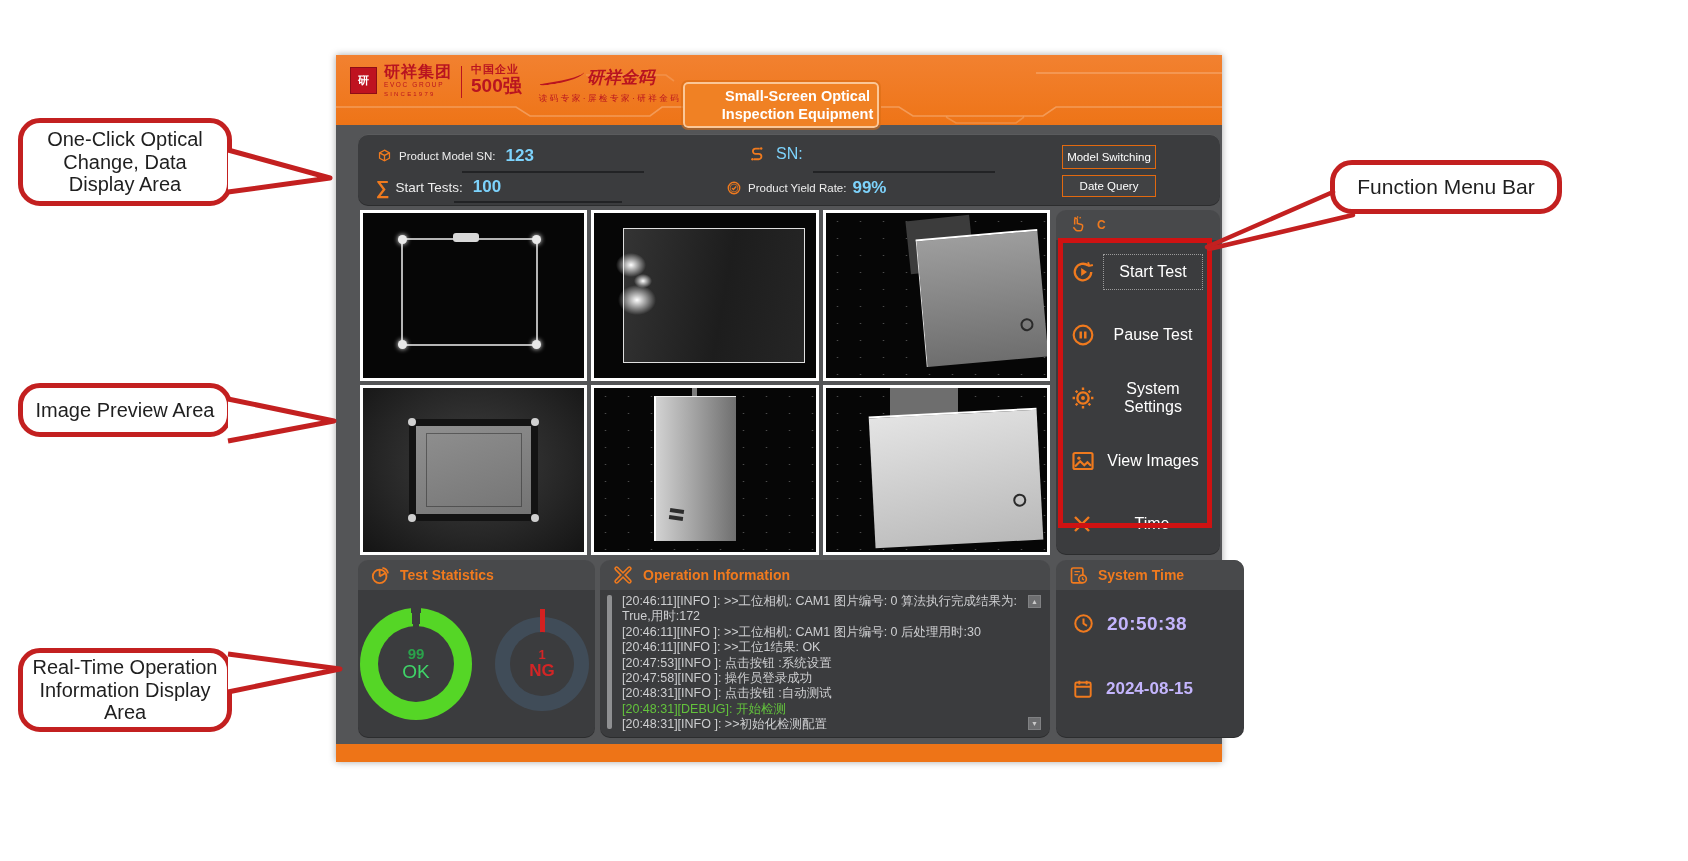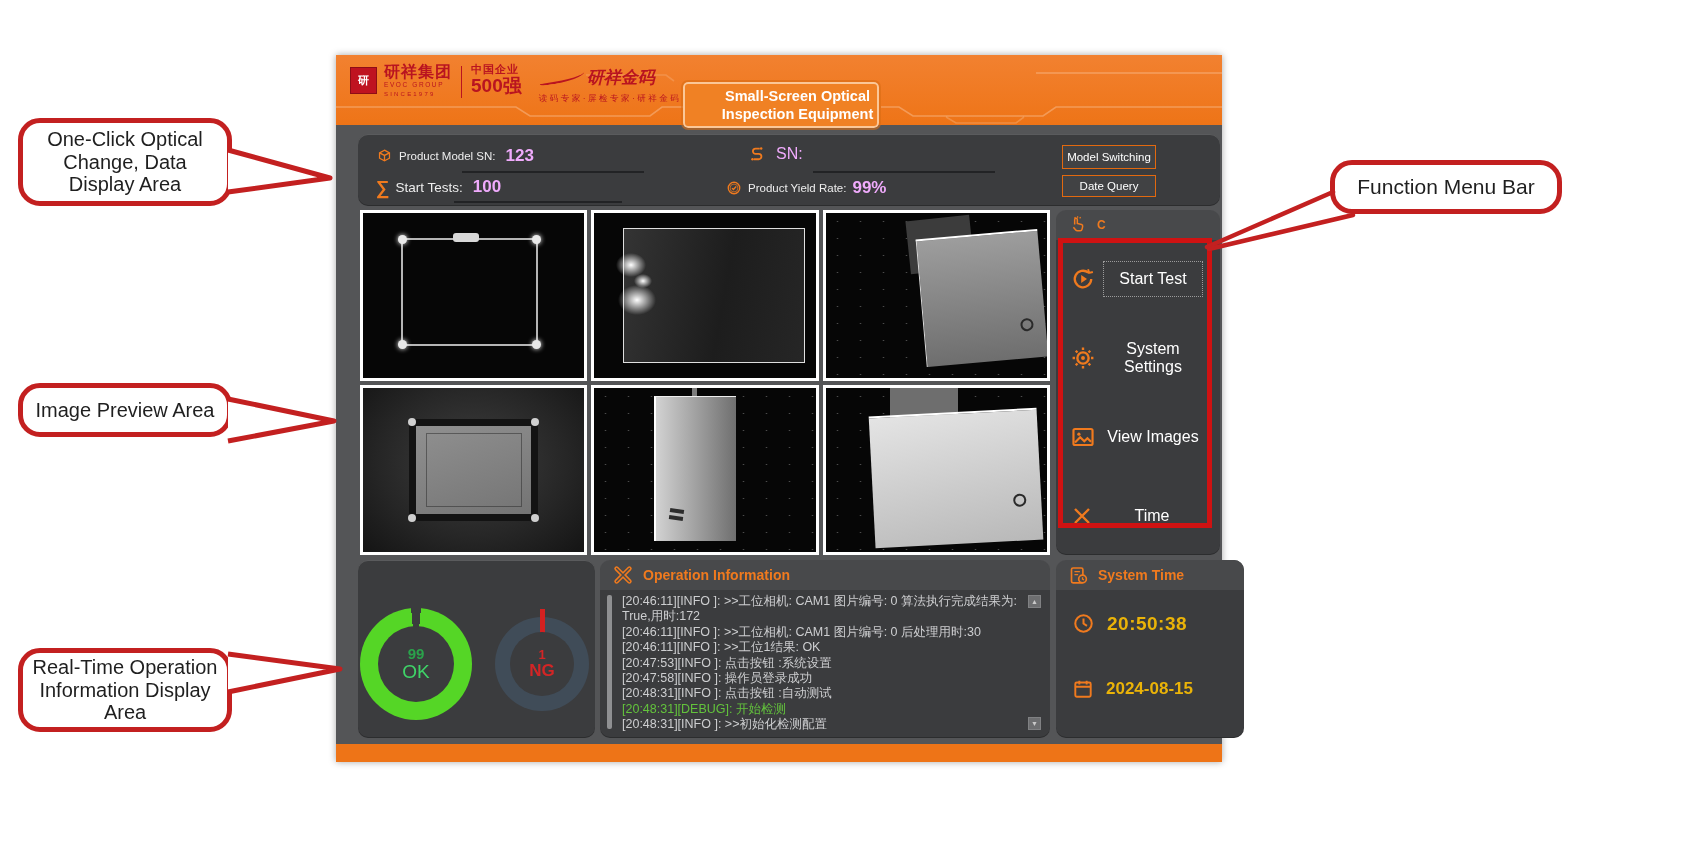--- a/index.html
+++ b/index.html
@@ -33,21 +33,21 @@
   
   .panel { position:absolute; background:#3b3c3e; border-radius:10px; box-shadow:inset 0 1px 0 rgba(255,255,255,.16), inset 0 -1px 0 rgba(0,0,0,.25); }
   .panel-header { height:30px; background:#48494b; border-radius:10px 10px 0 0; display:flex; align-items:center; gap:9px; padding:0 12px; color:#f07a1e; font-weight:bold; font-size:14px; }
   .icon { display:inline-flex; align-items:center; justify-content:center; flex:none; }
 
   
   .data-panel { left:22px; top:79px; width:862px; height:72px; }
   .dfield { position:absolute; display:flex; align-items:center; gap:6px; color:#e6e6e6; white-space:nowrap; }
   .dlabel { font-size:11.5px; color:#ededed; }
   .dlabel-md { font-size:13.5px; color:#ededed; }
-  .dvalue { font-size:17px; font-weight:bold; color:#f0abfc; margin-left:4px; }
+  .dvalue { font-size:17px; font-weight:bold; color:#7dd3fc; margin-left:4px; }
   .uline { position:absolute; height:2px; background:#222325; }
   .sigma { color:#f07a1e; font-size:19px; font-weight:bold; line-height:1; }
   .dbtn { position:absolute; left:704px; width:94px; height:24px; background:#414244; border:1px solid #e2690f; color:#fff; font-size:11.5px; display:flex; align-items:center; justify-content:center; cursor:pointer; font-family:inherit; }
 
   
   .preview-grid { position:absolute; left:24px; top:155px; width:690px; height:345px; display:grid; grid-template-columns:repeat(3,1fr); grid-template-rows:1fr 1fr; gap:4px; }
   .cell { position:relative; border:3px solid #ffffff; background:#060606; overflow:hidden; }
   .speck { background-image:radial-gradient(rgba(255,255,255,.28) .7px, transparent 1.1px); background-size:23px 17px; }
   
   .frame1 { position:absolute; left:17%; top:15%; right:21%; bottom:19%; border:2px solid rgba(225,225,225,.8); }
@@ -99,21 +99,21 @@
   .log-body { position:absolute; left:4px; right:4px; top:30px; bottom:4px; overflow:hidden; }
   .log-scrollbar { position:absolute; left:3px; top:5px; bottom:5px; width:5px; background:#8f9092; border-radius:2px; }
   .log-lines { position:absolute; left:18px; right:24px; top:4px; bottom:2px; font-size:12.5px; line-height:15.4px; color:#cdced0; word-break:break-all; }
   .log-line.debug { color:#63c33c; }
   .scroll-btn { position:absolute; width:13px; height:13px; background:#6d6e70; color:#c9c9c9; font-size:7px; display:flex; align-items:center; justify-content:center; cursor:pointer; border:1px solid #808183; }
   .scroll-up { right:5px; top:5px; }
   .scroll-down { right:5px; bottom:4px; }
 
   
   .time-panel { left:720px; top:505px; width:188px; height:178px; }
-  .time-row { position:absolute; left:16px; display:flex; align-items:center; gap:12px; color:#eab308; font-weight:bold; }
+  .time-row { position:absolute; left:16px; display:flex; align-items:center; gap:12px; color:#c4b5fd; font-weight:bold; }
   .time-value { font-size:19px; letter-spacing:.5px; }
   .date-value { font-size:17px; }
 
   
   .ann-layer { position:absolute; inset:0; pointer-events:none; }
   .ann-svg { position:absolute; left:0; top:0; width:1688px; height:861px; z-index:6; }
   .menu-red-rect { position:absolute; left:1058px; top:238px; width:154px; height:290px; border:5px solid #cf1212; z-index:5; }
   .callout { position:absolute; background:#fff; border:5px solid #c32020; border-radius:22px; display:flex; align-items:center; justify-content:center; text-align:center; color:#1f1f1f; font-size:20px; line-height:1.13; padding:4px 8px; z-index:5; }
   .co1 { left:18px; top:118px; width:214px; height:88px; }
   .co2 { left:1330px; top:160px; width:232px; height:54px; font-size:21px; }
@@ -269,20 +269,29 @@
             <svg width="26" height="26" viewBox="0 0 24 24" fill="none" stroke="#f07a1e" stroke-width="2.1">
                 <path d="M19.6 12a7.6 7.6 0 1 1-2.7-5.8"></path>
                 <path d="M16.7 2.9l.9 3.5 3.5-.9" stroke-width="1.8"></path>
                 <path d="M10.3 8.4l5.4 3.6-5.4 3.6z" fill="#f07a1e" stroke="none"></path>
               </svg>
           </span>
           <span class="mlabel"><span class="start-frame" style="display:inline-block; padding:8px 15px; margin:0;">Start Test</span></span>
         </div>
         <div class="menu-item">
           <span class="icon">
+            <svg width="26" height="26" viewBox="0 0 24 24" fill="none" stroke="#f07a1e" stroke-width="2">
+                <circle cx="12" cy="12" r="8.6"></circle>
+                <path d="M9.9 8.8v6.4M14.1 8.8v6.4" stroke-width="2.3"></path>
+              </svg>
+          </span>
+          <span class="mlabel">Pause Test</span>
+        </div>
+        <div class="menu-item">
+          <span class="icon">
             <svg width="26" height="26" viewBox="0 0 24 24" fill="none" stroke="#f07a1e" stroke-width="2.2">
                 <circle cx="12" cy="12" r="5.2"></circle>
                 <circle cx="12" cy="12" r="1.8" fill="#f07a1e" stroke="none"></circle>
                 <path d="M12 4.6V2.4M12 21.6v-2.2M4.6 12H2.4M21.6 12h-2.2M6.9 6.9 5.3 5.3M18.7 18.7l-1.6-1.6M17.1 6.9l1.6-1.6M5.3 18.7l1.6-1.6"></path>
               </svg>
           </span>
           <span class="mlabel">System Settings</span>
         </div>
         <div class="menu-item">
           <span class="icon">
@@ -299,20 +308,30 @@
             <svg width="24" height="24" viewBox="0 0 24 24" fill="none" stroke="#f07a1e" stroke-width="2.4">
                 <path d="M5 5l14 14M19 5 5 19"></path>
               </svg>
           </span>
           <span class="mlabel">Time</span>
         </div>
       </div>
     </div>
 
     <div class="panel stats-panel">
+      <div class="panel-header">
+        <span class="icon">
+          <svg width="21" height="21" viewBox="0 0 24 24" fill="none" stroke="#f07a1e" stroke-width="2.1">
+              <circle cx="11" cy="13" r="7.8"></circle>
+              <path d="M11 13V5.2M11 13l6.8-3.8"></path>
+              <path d="M14.2 3.2a8 8 0 0 1 6.4 6.4"></path>
+            </svg>
+        </span>
+        <span>Test Statistics</span>
+      </div>
       <div class="donut donut-ok">
         <div class="hole">
           <span class="ok-count">99</span>
           <span class="ok-label">OK</span>
         </div>
       </div>
       <div class="donut donut-ng">
         <div class="ng-tick"></div>
         <div class="hole">
           <span class="ng-count">1</span>

